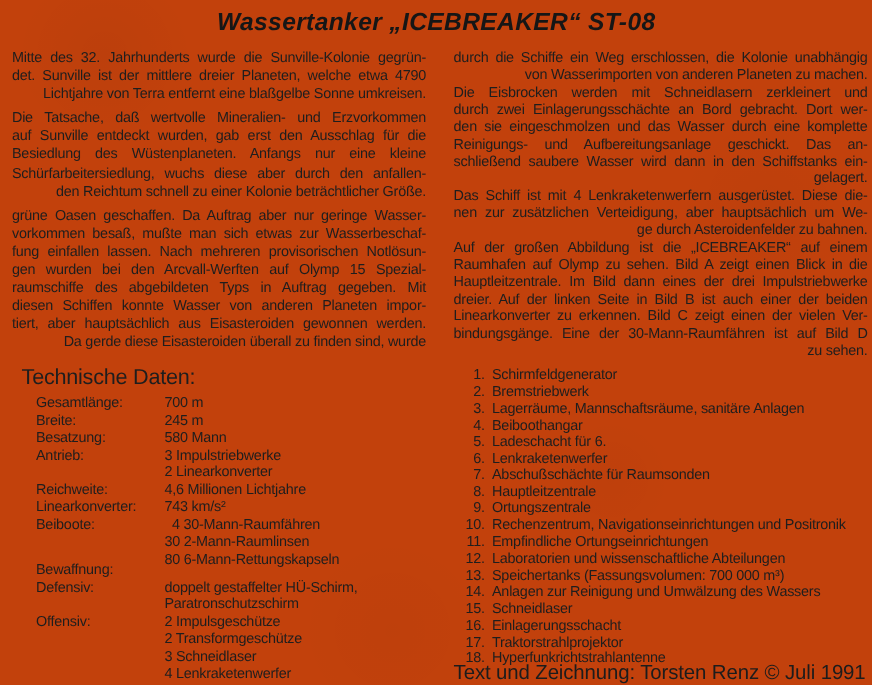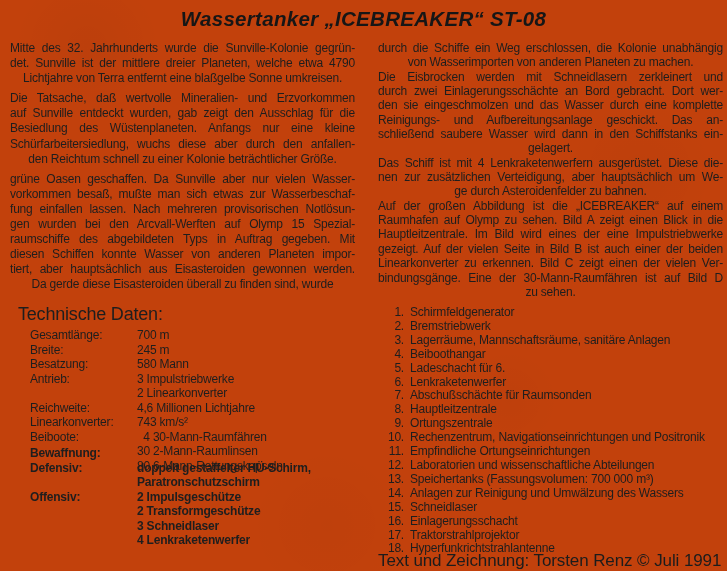--- a/index.html
+++ b/index.html
@@ -23,31 +23,31 @@
   }
   .title{
     position:absolute; top:7px; left:0; width:100%;
     margin:0; text-align:center;
     font-size:20.5px; font-weight:bold; font-style:italic;
     letter-spacing:.3px; color:#161616;
   }
   .col{ position:absolute; font-size:12px; letter-spacing:-0.2px; }
   .left-text { left:10px;  top:41px; width:345px; line-height:15.1px; }
   .right-text{ left:378px; top:41px; width:345px; line-height:14.35px; }
-  .ln{ text-align:center; }
+  .ln{ text-align:right; }
   .ln.j{ text-align:justify; text-align-last:justify; }
   .ln.p{ margin-bottom:5px; }
   .tech-heading{
     position:absolute; left:18px; top:304px;
     font-size:18px; letter-spacing:-0.2px; color:#1e1e1e;
   }
   .specs{ position:absolute; left:18px; width:340px; line-height:14.5px;
           font-size:12px; letter-spacing:-0.2px; }
   .specs.main{ top:328px; }
-  .specs.weapons{ top:446px;font-weight:bold; }
+  .specs.weapons{ top:467px; }
   .srow{ display:flex; }
   .slabel{ width:107px; flex:0 0 auto;margin-left:12px; }
   .svalue{ flex:1; white-space:pre-wrap; }
   .numlist{
     position:absolute; left:378px; top:306px; width:348px;
     font-size:12px; letter-spacing:-0.2px; line-height:13.9px;
   }
   .li{ display:flex; }
   .num{ width:26px; flex:0 0 auto; text-align:right; margin-right:6px; }
   .litext{ flex:1; }
@@ -66,30 +66,30 @@
   <div class="col left-text">
 
       <div class="ln j">Mitte des 32. Jahrhunderts wurde die Sunville-Kolonie gegrün-</div>
 
       <div class="ln j">det. Sunville ist der mittlere dreier Planeten, welche etwa 4790</div>
 
       <div class="ln p">Lichtjahre von Terra entfernt eine blaßgelbe Sonne umkreisen.</div>
 
       <div class="ln j">Die Tatsache, daß wertvolle Mineralien- und Erzvorkommen</div>
 
-      <div class="ln j">auf Sunville entdeckt wurden, gab zeigt den Ausschlag für die</div>
+      <div class="ln j">auf Sunville entdeckt wurden, gab erst den Ausschlag für die</div>
 
       <div class="ln j">Besiedlung des Wüstenplaneten. Anfangs nur eine kleine</div>
 
       <div class="ln j">Schürfarbeitersiedlung, wuchs diese aber durch den anfallen-</div>
 
       <div class="ln p">den Reichtum schnell zu einer Kolonie beträchtlicher Größe.</div>
 
 
-      <div class="ln j">grüne Oasen geschaffen. Da Sunville aber nur vielen Wasser-</div>
+      <div class="ln j">grüne Oasen geschaffen. Da Auftrag aber nur geringe Wasser-</div>
 
       <div class="ln j">vorkommen besaß, mußte man sich etwas zur Wasserbeschaf-</div>
 
       <div class="ln j">fung einfallen lassen. Nach mehreren provisorischen Notlösun-</div>
 
       <div class="ln j">gen wurden bei den Arcvall-Werften auf Olymp 15 Spezial-</div>
 
       <div class="ln j">raumschiffe des abgebildeten Typs in Auftrag gegeben. Mit</div>
 
       <div class="ln j">diesen Schiffen konnte Wasser von anderen Planeten impor-</div>
@@ -213,23 +213,23 @@
       <div class="ln j">Das Schiff ist mit 4 Lenkraketenwerfern ausgerüstet. Diese die-</div>
 
       <div class="ln j">nen zur zusätzlichen Verteidigung, aber hauptsächlich um We-</div>
 
       <div class="ln e">ge durch Asteroidenfelder zu bahnen.</div>
 
       <div class="ln j">Auf der großen Abbildung ist die „ICEBREAKER“ auf einem</div>
 
       <div class="ln j">Raumhafen auf Olymp zu sehen. Bild A zeigt einen Blick in die</div>
 
-      <div class="ln j">Hauptleitzentrale. Im Bild wird eines der eine Impulstriebwerke</div>
-
-      <div class="ln j">gezeigt. Auf der vielen Seite in Bild B ist auch einer der beiden</div>
+      <div class="ln j">Hauptleitzentrale. Im Bild dann eines der drei Impulstriebwerke</div>
+
+      <div class="ln j">dreier. Auf der linken Seite in Bild B ist auch einer der beiden</div>
 
       <div class="ln j">Linearkonverter zu erkennen. Bild C zeigt einen der vielen Ver-</div>
 
       <div class="ln j">bindungsgänge. Eine der 30-Mann-Raumfähren ist auf Bild D</div>
 
       <div class="ln e">zu sehen.</div>
     </div>
 
   <div class="numlist">
 

